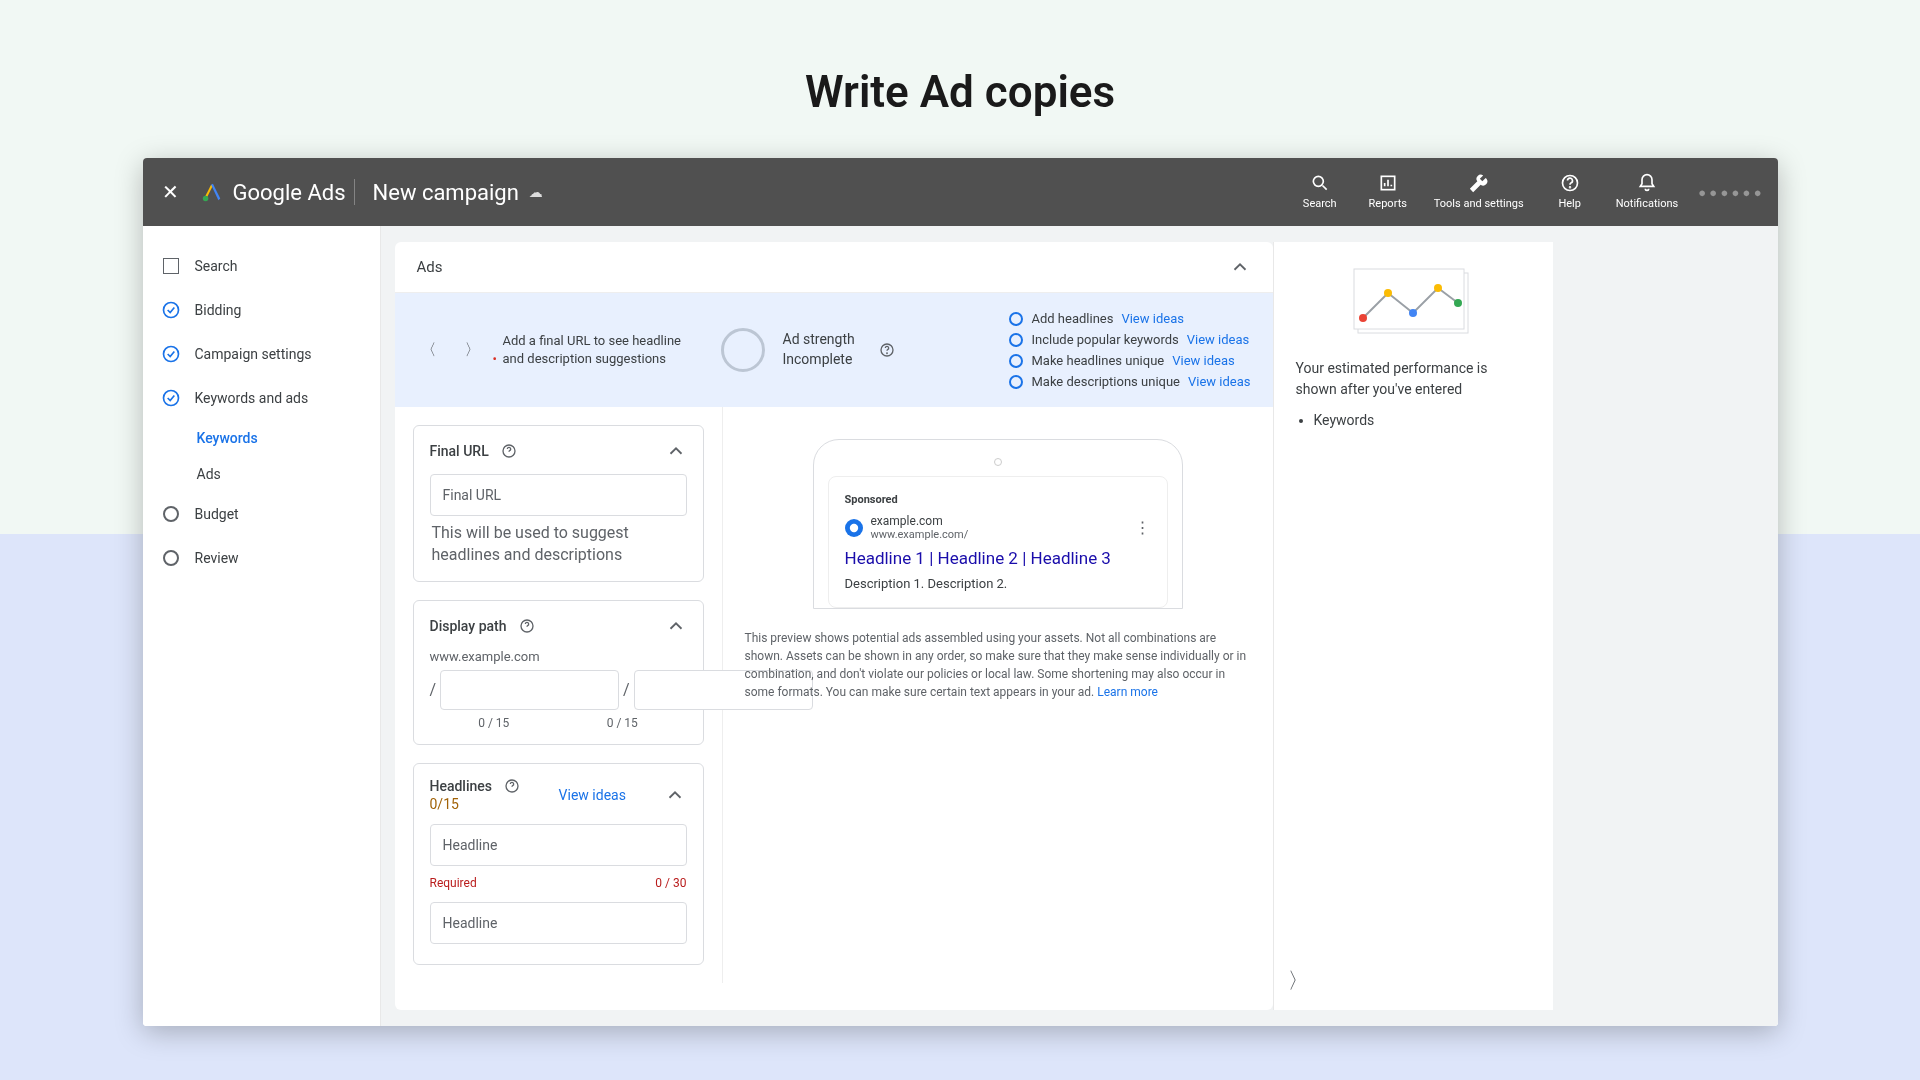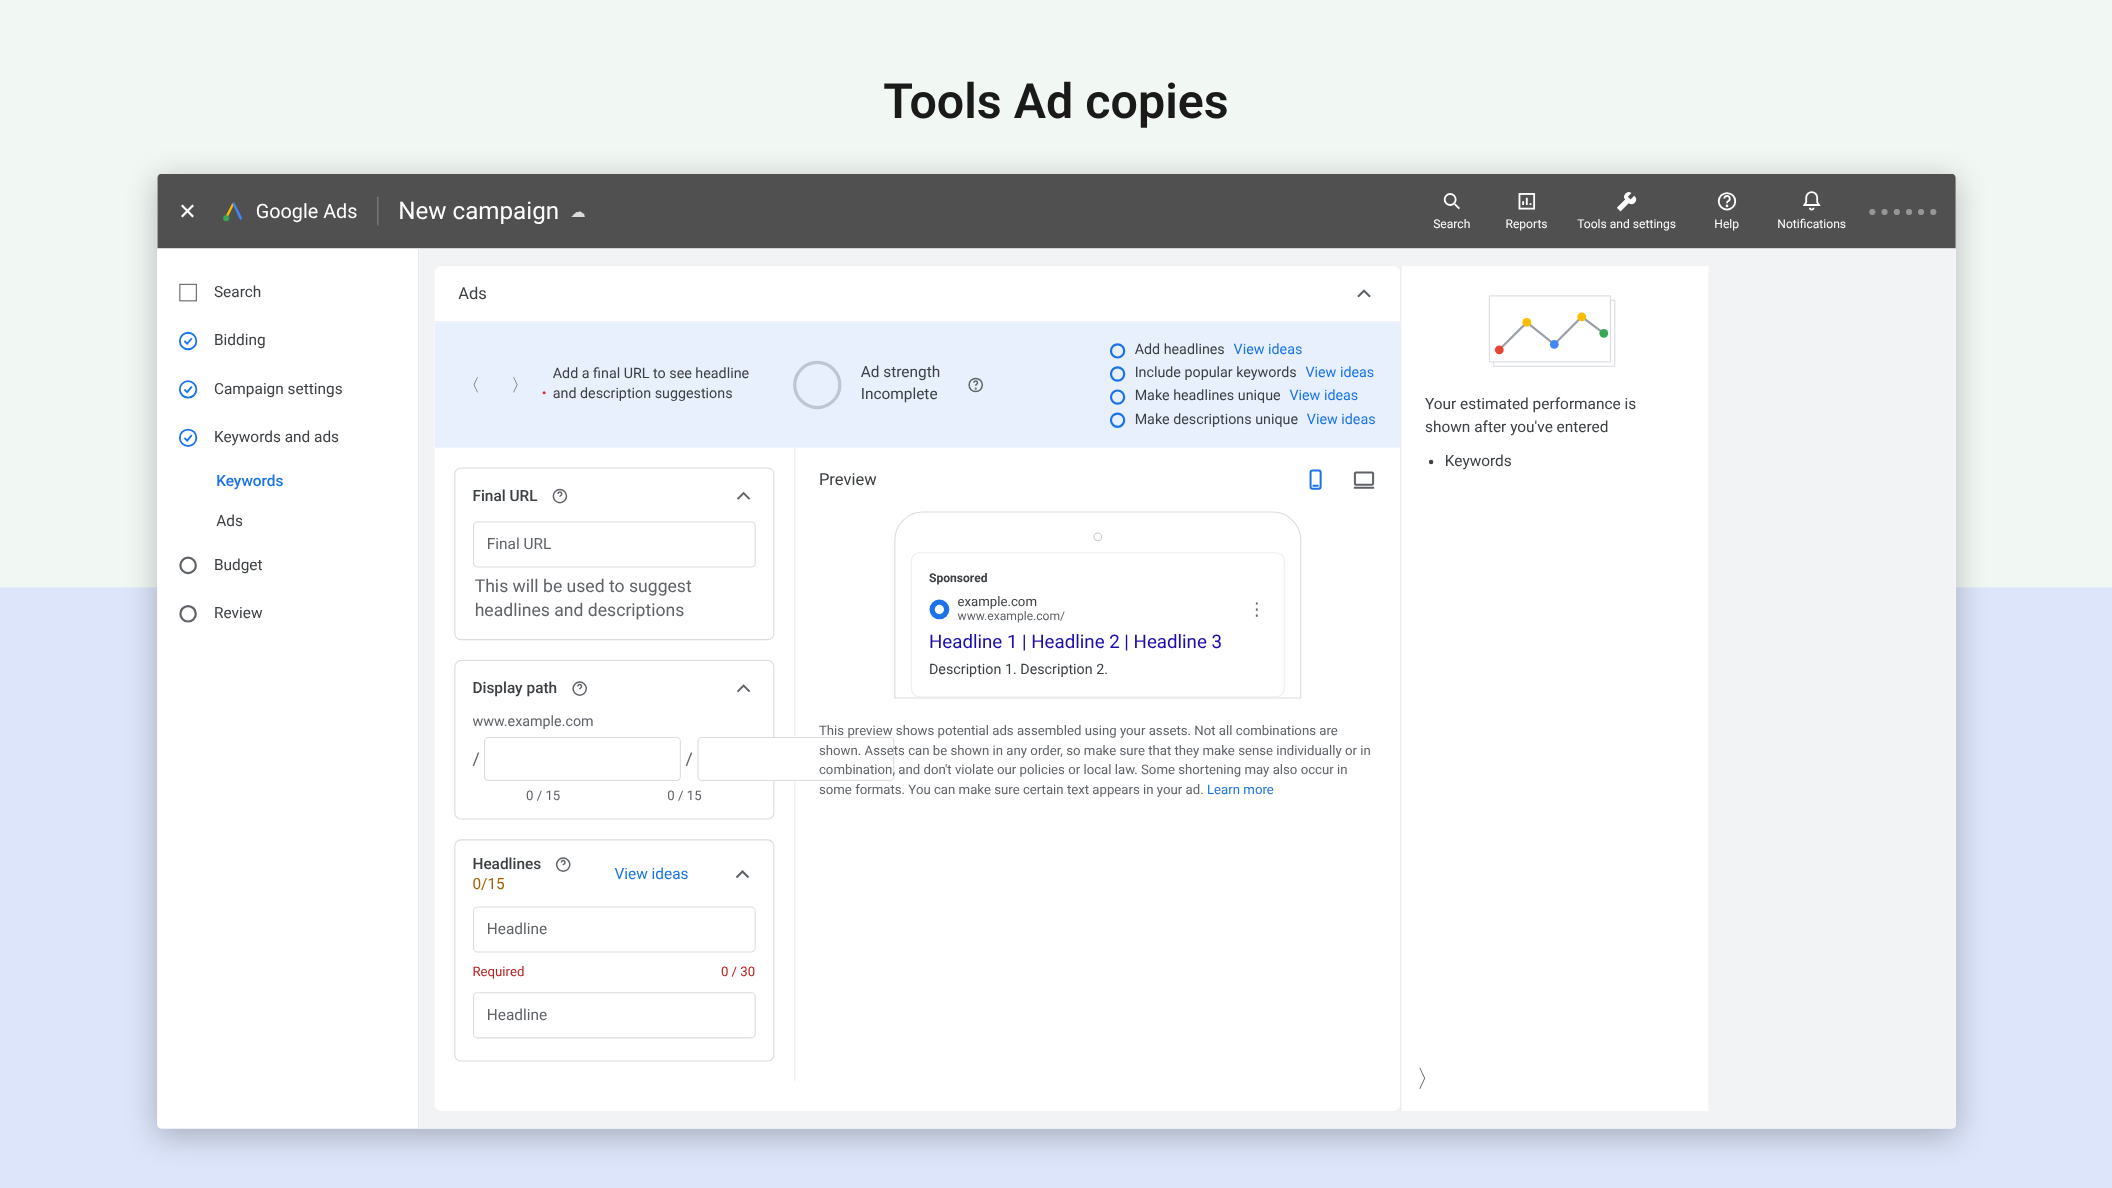--- a/index.html
+++ b/index.html
@@ -3,21 +3,21 @@
 <meta charset="utf-8">
 <style>
 *{box-sizing:border-box;margin:0;padding:0;font-family:Roboto,Arial,sans-serif}
 body{background:#f1f8f4;width:1920px;height:1080px;overflow:hidden}
 .page-title{font-size:44px;font-weight:600;color:#1a1a1a;text-align:center;padding:66px 0 40px}
 .backdrop{position:absolute;top:534px;left:0;right:0;height:546px;background:#dde5fa}
 .app-window{position:relative;width:1635px;margin:0 auto;background:#fff;box-shadow:0 6px 28px rgba(0,0,0,.25);border-radius:4px;overflow:hidden}
 .gads-header{background:#505050;color:#fff;display:flex;align-items:center;height:68px;padding:0 16px}
 .hx{width:24px;height:24px;display:flex;align-items:center;justify-content:center;cursor:pointer;margin-right:18px;font-size:20px}
 .glogo{width:22px;height:22px;margin-right:10px}
-.gbrand{font-size:18px;font-weight:400;color:#fff;margin-right:18px}
+.gbrand{font-size:22px;font-weight:400;color:#fff;margin-right:8px}
 .vline{width:1px;height:26px;background:rgba(255,255,255,.3);margin-right:18px}
 .campname{font-size:22px;color:#fff;margin-right:10px}
 .cloud-icon{opacity:.8;font-size:14px}
 .spacer{flex:1}
 .hicons{display:flex;gap:24px;align-items:flex-start}
 .hicon{display:flex;flex-direction:column;align-items:center;cursor:pointer;font-size:11px;color:#fff;min-width:44px}
 .hicon svg{width:20px;height:20px;margin-bottom:4px}
 .hicon-label{white-space:nowrap;line-height:1.2;text-align:center}
 .acct{margin-left:20px;opacity:.4;font-size:13px}
 .gads-body{display:flex;min-height:800px;background:#fff}
@@ -88,21 +88,21 @@
 .disclaimer .lm{color:#1a73e8;cursor:pointer}
 .right-rail{width:280px;background:#fff;padding:26px 22px;border-left:1px solid #e8e8e8;position:relative}
 .perf-ill{width:130px;height:70px;margin:0 auto 20px;position:relative}
 .perf-txt{font-size:14px;color:#3c4043;line-height:1.5;margin-bottom:12px}
 .perf-list{font-size:14px;color:#3c4043;padding-left:18px}
 .rail-arrow{position:absolute;bottom:14px;left:14px;color:#5f6368;font-size:22px;cursor:pointer}
 </style>
 </head>
 <body>
 
-<div class="page-title">Tools Ad copies</div>
+<div class="page-title">Write Ad copies</div>
 <div class="backdrop"></div>
 
 <div class="app-window">
   <div class="gads-header">
     <div class="hx">✕</div>
     <svg class="glogo" viewBox="0 0 24 24">
         <path fill="#fbbc04" d="M3 20 L11 4 L13 5 L5 21 Z"></path>
         <path fill="#4285f4" d="M11 4 L13 3 L21 19 L19 21 Z"></path>
         <circle fill="#34a853" cx="5" cy="19" r="3"></circle>
       </svg>
@@ -322,33 +322,20 @@
               <input class="input-box" placeholder="Headline" style="">
               <div class="hl-sub">
                   <span>Required</span>
                   <span>0 / 30</span>
                 </div>
               <input class="input-box" style="margin-top: 12px;" placeholder="Headline">
             </div>
           </div>
 
           <div class="rightcol">
-            <div class="prev-head">
-              <span class="prev-title">Preview</span>
-              <div class="dev-icons">
-                <span class="dev"><svg viewBox="0 0 24 24" fill="none" stroke="#1a73e8" stroke-width="2">
-                      <rect x="7" y="3" width="10" height="18" rx="2"></rect>
-                      <line x1="9" y1="18" x2="15" y2="18"></line>
-                    </svg></span>
-                <span class="dev"><svg viewBox="0 0 24 24" fill="none" stroke="#5f6368" stroke-width="2">
-                      <rect x="3" y="5" width="18" height="12" rx="1"></rect>
-                      <line x1="2" y1="20" x2="22" y2="20"></line>
-                    </svg></span>
-              </div>
-            </div>
             <div class="phone">
               <div class="cam"></div>
               <div class="serp">
                 <div class="sponsored">Sponsored</div>
                 <div class="site-row">
                   <div class="favicon">
                       <svg viewBox="0 0 24 24">
                         <circle cx="12" cy="12" r="10"></circle>
                         <path d="M2 12h20M12 2a15 15 0 0 1 0 20M12 2a15 15 0 0 0 0 20" fill="none" stroke="#fff"></path>
                       </svg>

